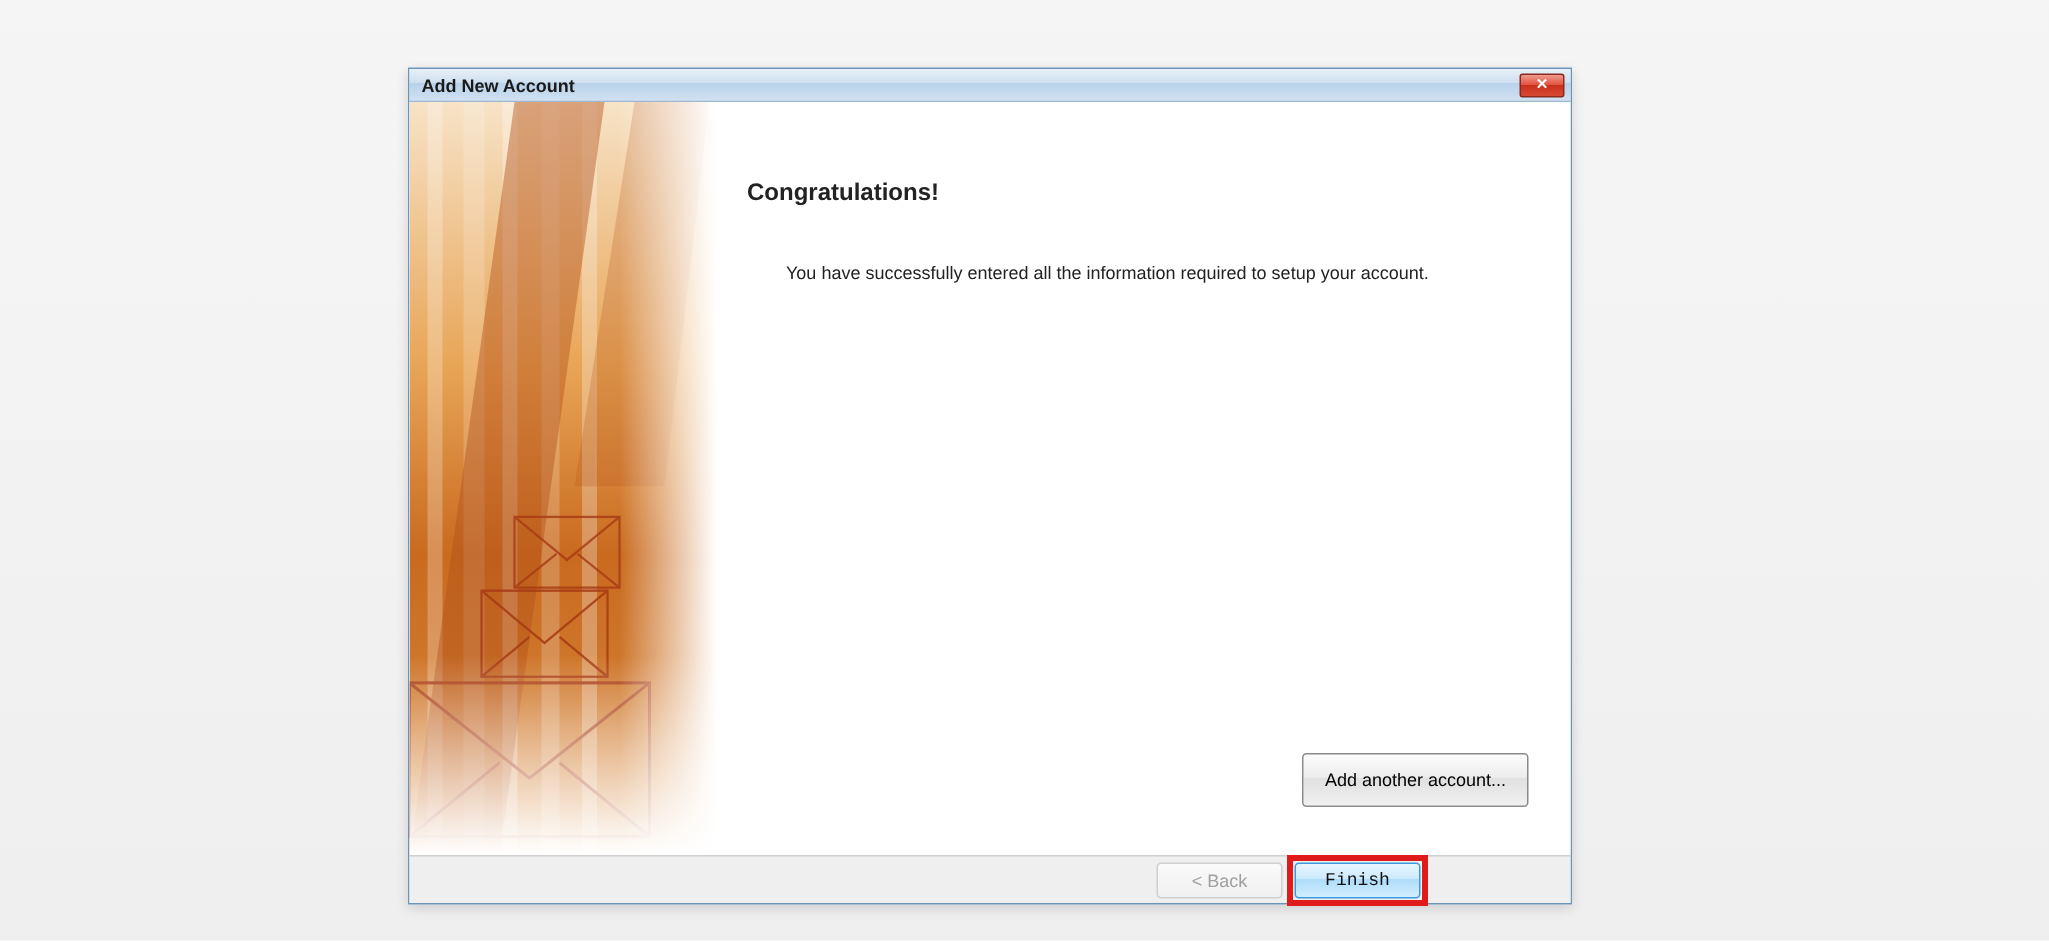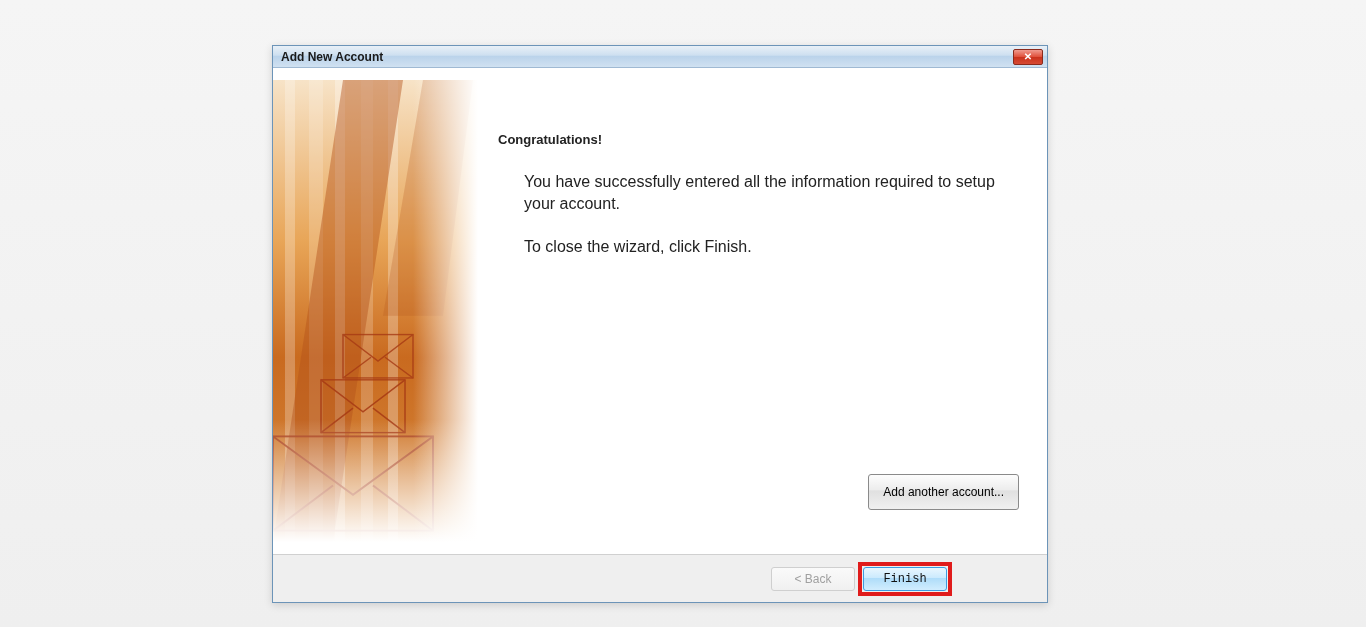--- a/index.html
+++ b/index.html
@@ -16,21 +16,20 @@
     position: absolute;
     left: 272px;
     top: 45px;
     width: 776px;
     height: 558px;
     background: #fff;
     border: 1px solid #6c94b8;
     box-shadow: 0 2px 8px rgba(0,0,0,0.15);
     display: flex;
     flex-direction: column;
-    gap: 12px;
   }
   .title-bar {
     height: 22px;
     background: linear-gradient(to bottom, #e8f0f7 0%, #cddff0 45%, #b9d2ea 46%, #d0e1f1 100%);
     border-bottom: 1px solid #9fb9d3;
     display: flex;
     align-items: center;
     justify-content: space-between;
     padding: 0 4px 0 8px;
   }
@@ -72,46 +71,46 @@
     width: 100%;
     height: 100%;
   }
   .main-content {
     flex: 1;
     padding: 52px 28px 20px 20px;
     position: relative;
   }
   .heading {
     font-weight: bold;
-    font-size: 13px;
-    margin-bottom: 24px;
+    font-size: 16px;
+    margin-bottom: 36px;
   }
   .body-text {
     padding-left: 26px;
-    font-size: 16px;
+    font-size: 12px;
     line-height: 1.4;
   }
   .body-text p {
     margin-bottom: 20px;
   }
   .add-another {
     position: absolute;
     right: 28px;
     bottom: 32px;
     height: 36px;
     padding: 0 14px;
     background: linear-gradient(to bottom, #fdfdfd 0%, #ececec 45%, #e0e0e0 46%, #f0f0f0 100%);
     border: 1px solid #8a8a8a;
     border-radius: 3px;
     font-size: 12px;
     font-family: inherit;
     cursor: pointer;
   }
   .button-bar {
-    height: 48px;
+    height: 32px;
     background: #efefef;
     border-top: 1px solid #d0d0d0;
     display: flex;
     align-items: center;
     justify-content: flex-end;
     padding-right: 100px;
     gap: 8px;
     position: relative;
   }
   .dlg-btn {
@@ -218,21 +217,20 @@
           <stop offset="100%" stop-color="#ffffff" stop-opacity="1"></stop>
         </linearGradient>
         <rect x="140" y="0" width="65" height="490" fill="url(#rfade)"></rect>
       </svg>
     </div>
 
     <div class="main-content">
       <div class="heading">Congratulations!</div>
       <div class="body-text">
         <p>You have successfully entered all the information required to setup your account.</p>
-        <p>To close the wizard, click Finish.</p>
       </div>
       <button class="add-another">Add another account...</button>
     </div>
 
   </div>
 
   <div class="button-bar">
     <button class="dlg-btn back-btn" disabled="">&lt; Back</button>
     <span class="finish-wrap">
       <button class="dlg-btn finish-btn">Finish</button>

